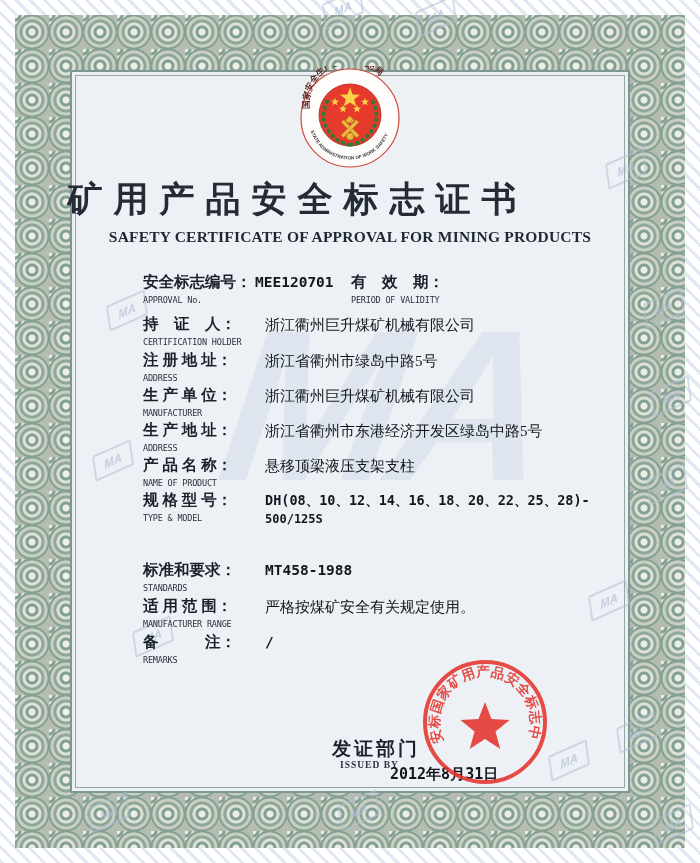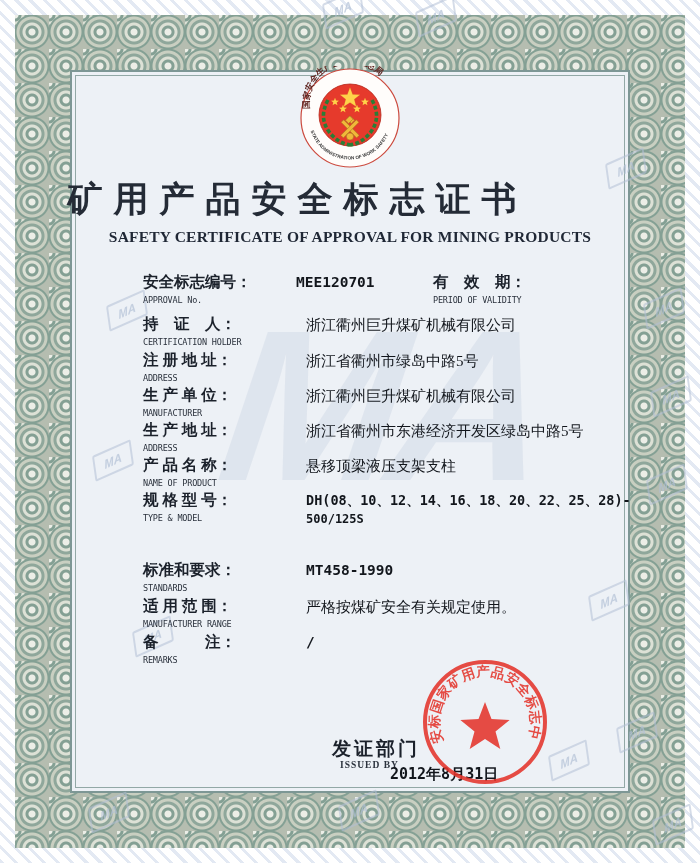--- a/index.html
+++ b/index.html
@@ -46,21 +46,21 @@
   .title{
     position:absolute;left:0;top:176px;width:584px;text-align:center;
     font-size:35px;font-weight:bold;letter-spacing:11px;color:#242b36;
     text-indent:11px;white-space:nowrap;
   }
   .subtitle{
     position:absolute;left:0;top:228px;width:700px;text-align:center;
     font-size:15.5px;font-weight:bold;color:#1f2735;letter-spacing:.2px;
     white-space:nowrap;
   }
-  .row{position:absolute;left:143px;display:flex;align-items:flex-start;white-space:nowrap;gap:41px;}
+  .row{position:absolute;left:143px;display:flex;align-items:flex-start;white-space:nowrap;}
   .lbl{flex:none;}
   .cn{font-size:15.5px;font-weight:bold;color:#1b212b;}
   .en{font:8.5px "DejaVu Sans Mono",monospace;color:#2a313c;margin-top:2px;letter-spacing:-.2px;}
   .val{font-size:15px;padding-top:2px;color:#12161c;}
   .mono{font-family:"DejaVu Sans Mono",monospace;font-weight:bold;font-size:14.5px;}
   .w122{width:122px;}
   .para{
     position:absolute;left:122px;top:672px;width:458px;
     font-size:14.5px;font-weight:bold;line-height:22px;
     text-align:justify;text-indent:2em;color:#14181f;
@@ -194,21 +194,21 @@
         <div class="val mono" style="font-size:13.5px">DH(08、10、12、14、16、18、20、22、25、28)-</div>
         <div class="val mono" style="font-size:12px">500/125S</div>
       </div>
     </div>
 
     <div class="row" style="top:560px">
       <div class="lbl w122">
         <div class="cn">标准和要求：</div>
         <div class="en">STANDARDS</div>
       </div>
-      <div class="val mono">MT458-1990</div>
+      <div class="val mono">MT458-1988</div>
     </div>
 
     <div class="row" style="top:596px">
       <div class="lbl w122">
         <div class="cn">适 用 范 围：</div>
         <div class="en">MANUFACTURER RANGE</div>
       </div>
       <div class="val">严格按煤矿安全有关规定使用。</div>
     </div>
 

